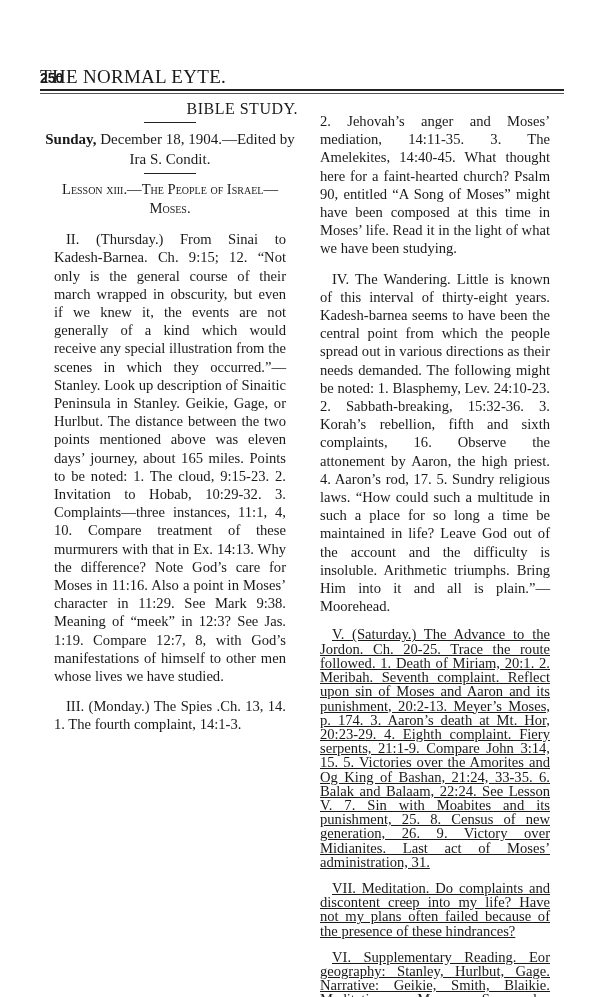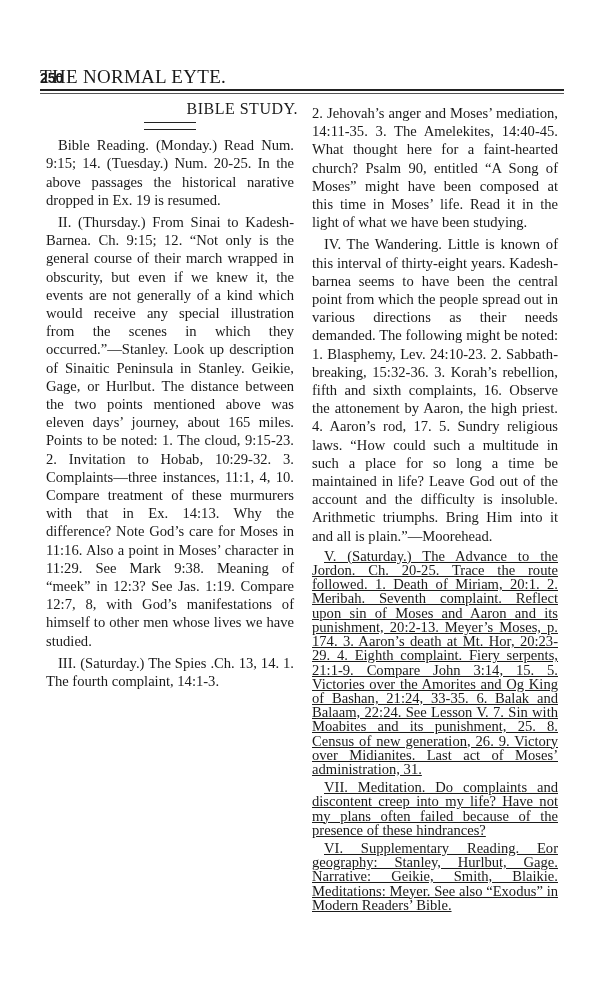--- a/index.html
+++ b/index.html
@@ -19,42 +19,46 @@
   .col { position: absolute; top: 98px; font-family: "Liberation Serif", serif;
          font-size: 14.6px; line-height: 18.2px; text-align: justify; }
   .col-left { left: 42px; width: 256px; }
   .col-right { left: 308px; width: 254px; top: 100px; }
   .col-right .tight { line-height: 14.2px; text-decoration: underline; }
   .section-title { text-align: right; font-size: 16px; letter-spacing: 0.5px; margin: 2px 0 4px 0; }
   .short-rule { width: 52px; border-top: 1.5px solid #222; margin: 4px auto 6px auto; }
   .dateline { text-align: center; font-size: 15px; margin: 0; line-height: 20px; }
   .dateline .day { font-weight: bold; }
   .lesson { font-variant: small-caps; text-align: center; line-height: 19px; margin: 2px 0 2px 0; }
-  p { margin: 4px; text-indent: 12px; }
+  p { margin: 12px; text-indent: 12px; }
   p.noindent { text-indent: 0; }
 </style>
 </head>
 <body>
 
 <div class="page">
 
   <div class="running-head">
     <span class="page-num">250</span>
     <div class="journal-title">THE NORMAL EYTE.</div>
   </div>
   <div class="head-rule"></div>
   <div class="head-rule2"></div>
 
   <div class="col col-left">
     <div class="section-title">BIBLE STUDY.</div>
     <div class="short-rule"></div>
+    <div class="dateline">
+      <span class="day">Sunday,</span>
+      <span>December 18, 1904.—Edited by Ira S. Condit.</span>
+    </div>
     <div class="short-rule"></div>
-    <p>Bible Reading. (Monday.) Read Num. 9:15; 14. (Tuesday.) Num. 20-25. In the above passages the historical narative dropped in Ex. 19 is resumed.</p>
+    <div class="lesson">Lesson xiii.—The People of Israel—Moses.</div>
     <p>II. (Thursday.) From Sinai to Kadesh-Barnea. Ch. 9:15; 12. “Not only is the general course of their march wrapped in obscurity, but even if we knew it, the events are not generally of a kind which would receive any special illustration from the scenes in which they occurred.”—Stanley. Look up description of Sinaitic Peninsula in Stanley. Geikie, Gage, or Hurlbut. The distance between the two points mentioned above was eleven days’ journey, about 165 miles. Points to be noted: 1. The cloud, 9:15-23. 2. Invitation to Hobab, 10:29-32. 3. Complaints—three instances, 11:1, 4, 10. Compare treatment of these murmurers with that in Ex. 14:13. Why the difference? Note God’s care for Moses in 11:16. Also a point in Moses’ character in 11:29. See Mark 9:38. Meaning of “meek” in 12:3? See Jas. 1:19. Compare 12:7, 8, with God’s manifestations of himself to other men whose lives we have studied.</p>
-    <p>III. (Saturday.) The Spies .Ch. 13, 14. 1. The fourth complaint, 14:1-3.</p>
+    <p>III. (Monday.) The Spies .Ch. 13, 14. 1. The fourth complaint, 14:1-3.</p>
   </div>
 
   <div class="col col-right">
     <p class="noindent">2. Jehovah’s anger and Moses’ mediation, 14:11-35. 3. The Amelekites, 14:40-45. What thought here for a faint-hearted church? Psalm 90, entitled “A Song of Moses” might have been composed at this time in Moses’ life. Read it in the light of what we have been studying.</p>
     <p>IV. The Wandering. Little is known of this interval of thirty-eight years. Kadesh-barnea seems to have been the central point from which the people spread out in various directions as their needs demanded. The following might be noted: 1. Blasphemy, Lev. 24:10-23. 2. Sabbath-breaking, 15:32-36. 3. Korah’s rebellion, fifth and sixth complaints, 16. Observe the attonement by Aaron, the high priest. 4. Aaron’s rod, 17. 5. Sundry religious laws. “How could such a multitude in such a place for so long a time be maintained in life? Leave God out of the account and the difficulty is insoluble. Arithmetic triumphs. Bring Him into it and all is plain.”—Moorehead.</p>
     <div class="tight">
       <p>V. (Saturday.) The Advance to the Jordon. Ch. 20-25. Trace the route followed. 1. Death of Miriam, 20:1. 2. Meribah. Seventh complaint. Reflect upon sin of Moses and Aaron and its punishment, 20:2-13. Meyer’s Moses, p. 174. 3. Aaron’s death at Mt. Hor, 20:23-29. 4. Eighth complaint. Fiery serpents, 21:1-9. Compare John 3:14, 15. 5. Victories over the Amorites and Og King of Bashan, 21:24, 33-35. 6. Balak and Balaam, 22:24. See Lesson V. 7. Sin with Moabites and its punishment, 25. 8. Census of new generation, 26. 9. Victory over Midianites. Last act of Moses’ administration, 31.</p>
       <p>VII. Meditation. Do complaints and discontent creep into my life? Have not my plans often failed because of the presence of these hindrances?</p>
       <p style="margin-top:4px">VI. Supplementary Reading. Eor geography: Stanley, Hurlbut, Gage. Narrative: Geikie, Smith, Blaikie. Meditations: Meyer. See also “Exodus” in Modern Readers’ Bible.</p>
     </div>

